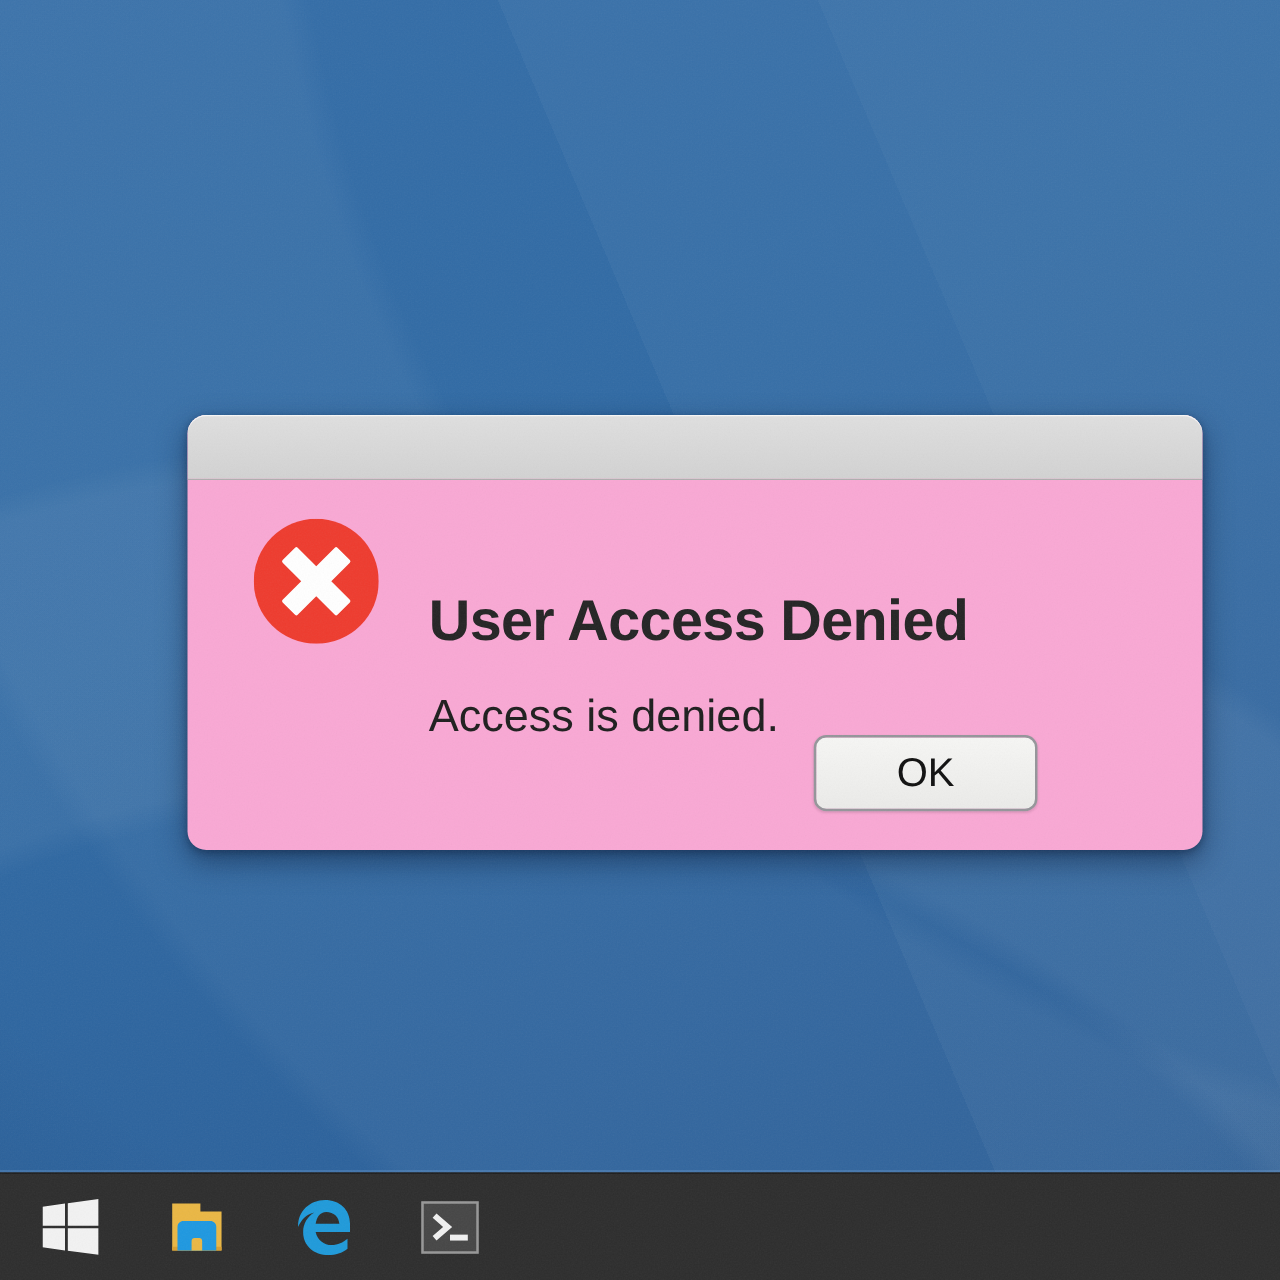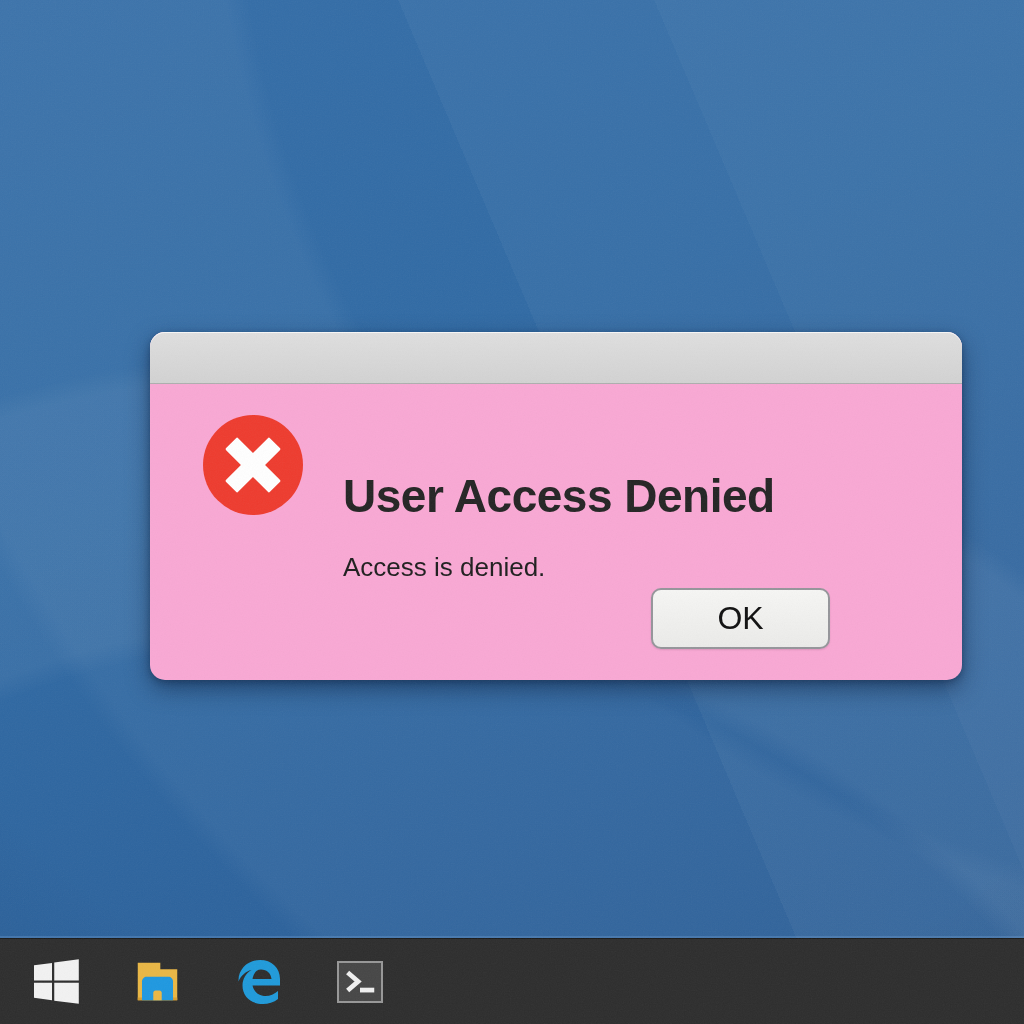--- a/index.html
+++ b/index.html
@@ -75,21 +75,21 @@
     position: absolute;
     left: 193px; top: 85px;
     font-size: 46px;
     font-weight: 700;
     letter-spacing: -0.5px;
     color: #242424;
   }
   .dialog-message {
     position: absolute;
     left: 193px; top: 168px;
-    font-size: 26px;
+    font-size: 36px;
     font-weight: 400;
     color: #1e1e1e;
   }
   .ok-button {
     position: absolute;
     left: 501px; top: 204px;
     width: 179px; height: 61px;
     border: 2px solid #95959a;
     border-radius: 10px;
     background: linear-gradient(#f6f6f4, #ebebe9);

